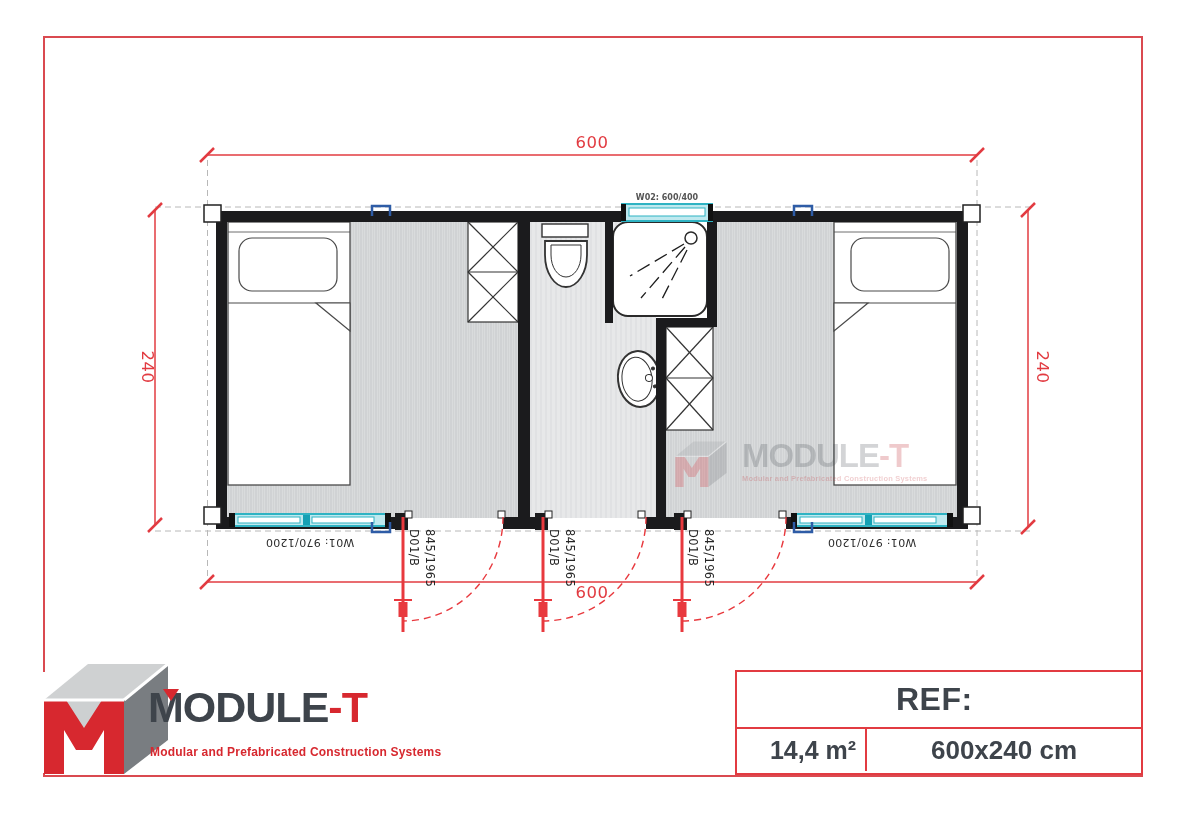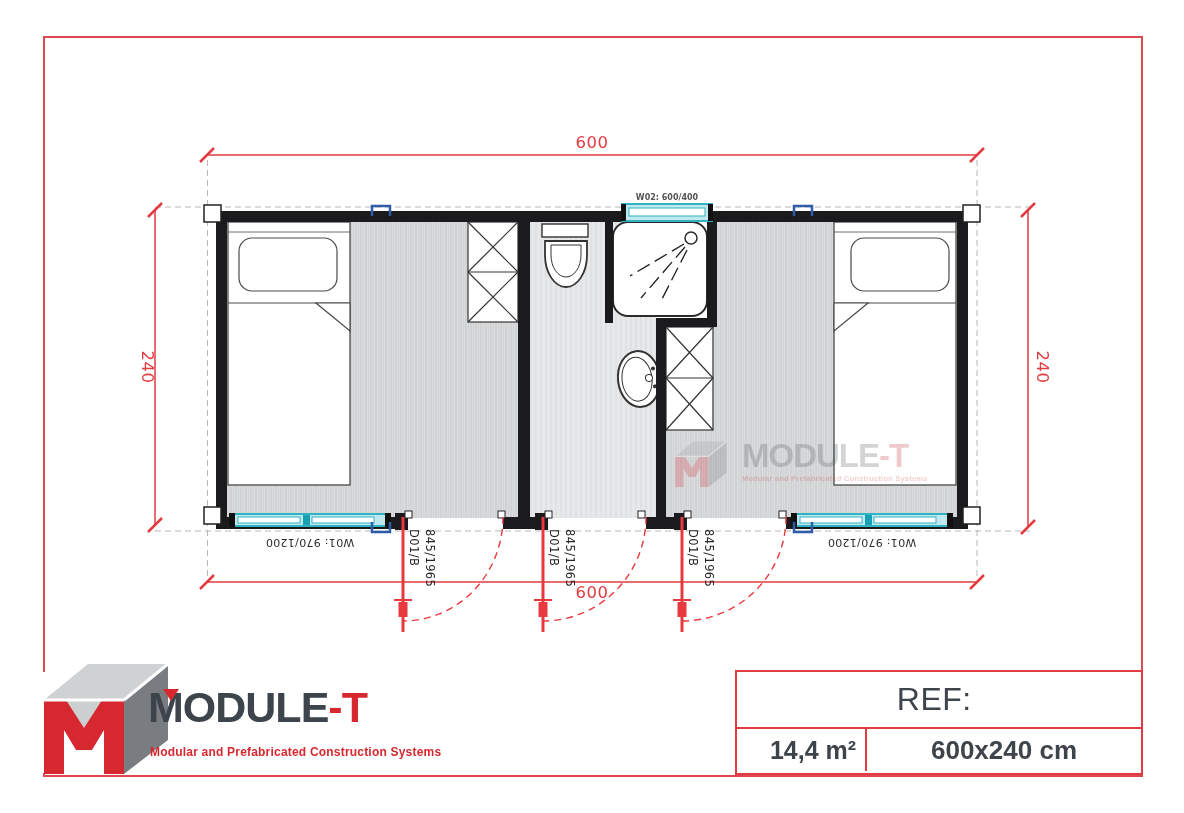--- a/index.html
+++ b/index.html
@@ -52,21 +52,21 @@
   #brand-triangle { left:163px; top:689px; width:0; height:0;
                 border-left:8px solid transparent; border-right:8px solid transparent;
                 border-top:12px solid #D7282F; }
   #logo-tagline { left:150px; top:745px; width:320px; font-size:12px; font-weight:bold;
                 color:#D7282F; letter-spacing:.2px; }
 
   
   #ref-box { left:735px; top:670px; width:408px; height:105px; border:2px solid #E23B41;
              background:#fff; }
   #ref-row1 { height:57px; border-bottom:2px solid #E23B41; display:flex;
-              align-items:center; justify-content:center; font-size:32px; font-weight:normal;
+              align-items:center; justify-content:center; font-size:32px; font-weight:bold;
               letter-spacing:.5px; color:#3E444B; white-space:pre; }
   #ref-row1 .ref-code { color:#E4252E; }
   #ref-row2 { height:42px; display:flex; }
   #ref-area { width:130px; border-right:2px solid #E23B41; display:flex;
               align-items:center; justify-content:center; font-size:25px; font-weight:bold;
               color:#3E444B;padding-left:24px; }
   #ref-size { flex:1; display:flex; align-items:center; justify-content:center;
               font-size:26px; font-weight:bold; color:#3E444B; }
 </style>
 </head>

